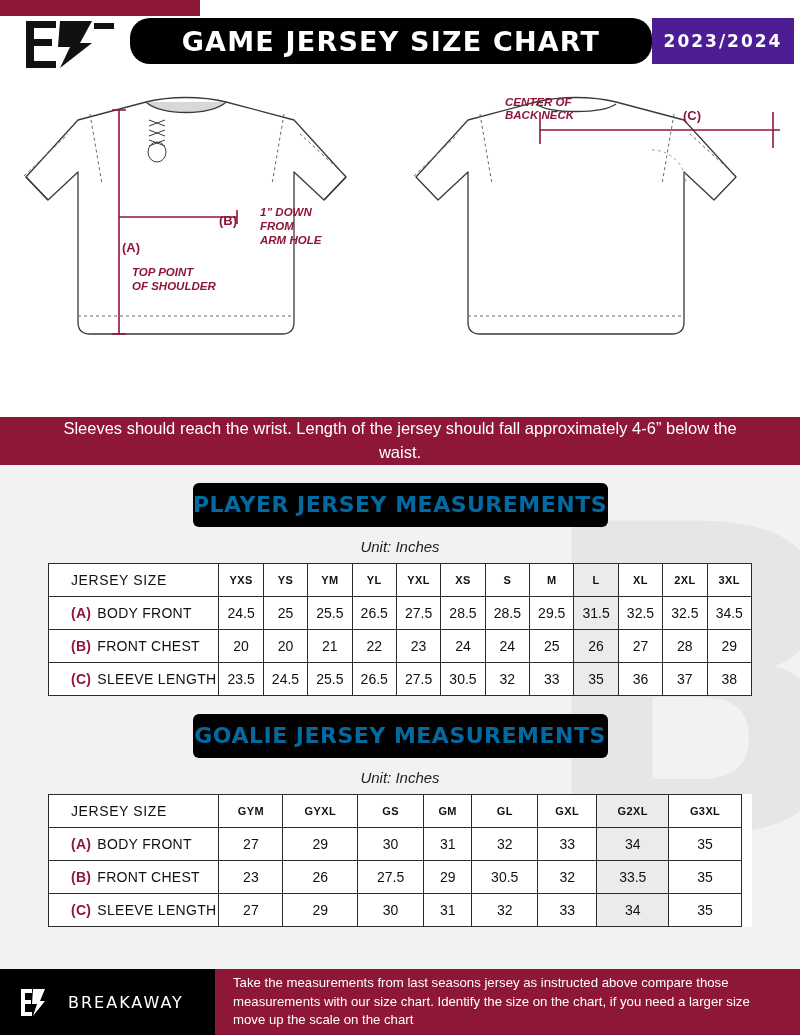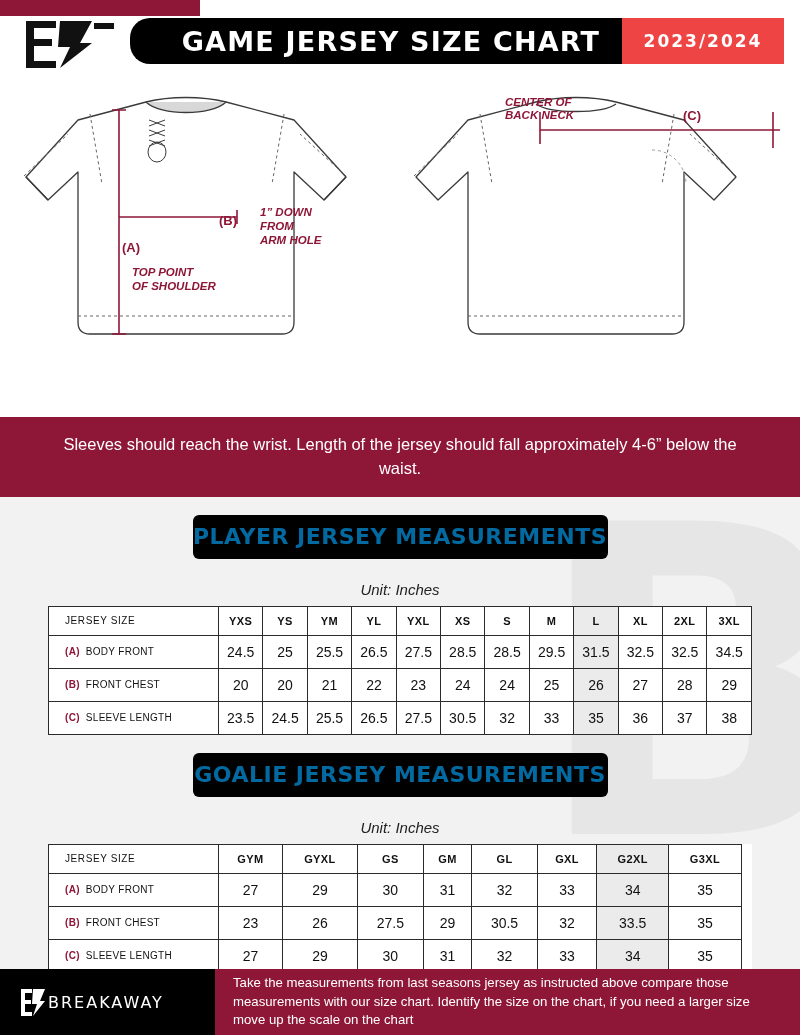--- a/index.html
+++ b/index.html
@@ -61,23 +61,23 @@
   .title-block h1 {
     margin: 0;
     color: #ffffff;
     font-size: 27px;
     letter-spacing: 1.2px;
     font-weight: bold;
     font-family: "DejaVu Sans", sans-serif;
   }
   .season-block {
     position: absolute;
-    right: 16px; top: 18px;
-    width: 162px; height: 46px;
-    background: #ef4444;
+    right: 6px; top: 18px;
+    width: 142px; height: 46px;
+    background: #4c1d95;
     display: flex; align-items: center; justify-content: center;
   }
   .season-block span {
     color: #ffffff;
     font-size: 17px;
     font-weight: bold;
     letter-spacing: 2px;
     font-family: "DejaVu Sans", sans-serif;
   }
 
@@ -89,21 +89,21 @@
     z-index: 2;
     text-align: right;
   }
 
   
   .note-band {
     position: relative;
     background: #8e1637;
     color: #ffffff;
     text-align: center;
-    padding: 16px 60px;
+    padding: 0 60px;
     font-size: 16.5px;
     line-height: 1.45;
     z-index: 2;
   }
 
   
   .section {
     position: relative;
     z-index: 2;
     padding-top: 18px;
@@ -119,43 +119,43 @@
     font-size: 22px;
     font-weight: bold;
     letter-spacing: .5px;
     font-family: "DejaVu Sans", sans-serif;
   }
   .unit {
     text-align: center;
     font-style: italic;
     font-size: 15px;
     color: #222;
-    margin: 22px 0 8px;
+    margin: 11px 0 8px;
   }
 
   table {
     border-collapse: collapse;
     background: #ffffff;
     margin: 0 auto;
   }
   table.player { width: 704px; }
   table.goalie { width: 704px; }
   td, th {
     border: 1px solid #2b2b2b;
     text-align: center;
     font-size: 14px;
     color: #111;
     padding: 8px 2px;
     font-weight: normal;
   }
   th { font-size: 13.5px; letter-spacing: .4px; }
   .row-label {
     text-align: left;
-    padding-left: 16px;
-    font-size: 10px;
+    padding-left: 22px;
+    font-size: 14px;
     letter-spacing: .3px;
     white-space: nowrap;
   }
   .tag {
     color: #8e1637;
     font-weight: bold;
     margin-right: 6px;
   }
   .hdr-size { font-weight: normal; letter-spacing: .6px; }
   .hdr-cell { font-weight: bold; font-size: 11px; }
@@ -166,21 +166,21 @@
   .footer {
     position: absolute;
     left: 0; bottom: 0;
     width: 800px; height: 66px;
     display: flex;
     z-index: 3;
   }
   .footer-left {
     width: 215px;
     background: #000000;
-    display: flex; align-items: center; gap: 2px;
+    display: flex; align-items: center; gap: 22px;
     padding-left: 20px;
   }
   .footer-brand {
     color: #ffffff;
     font-size: 16px;
     letter-spacing: 2px;
     font-family: "DejaVu Sans", sans-serif;
   }
   .footer-right {
     flex: 1;

